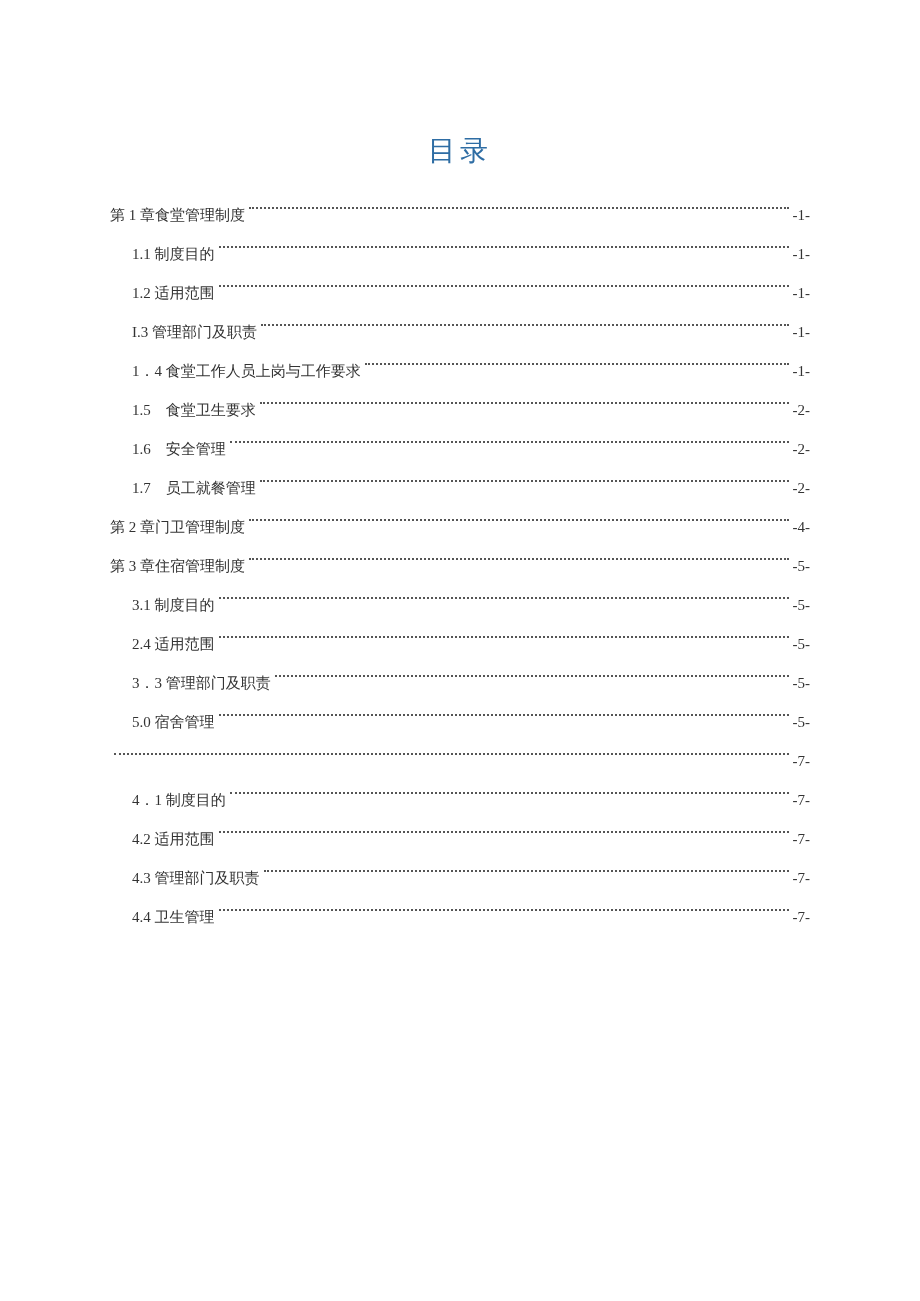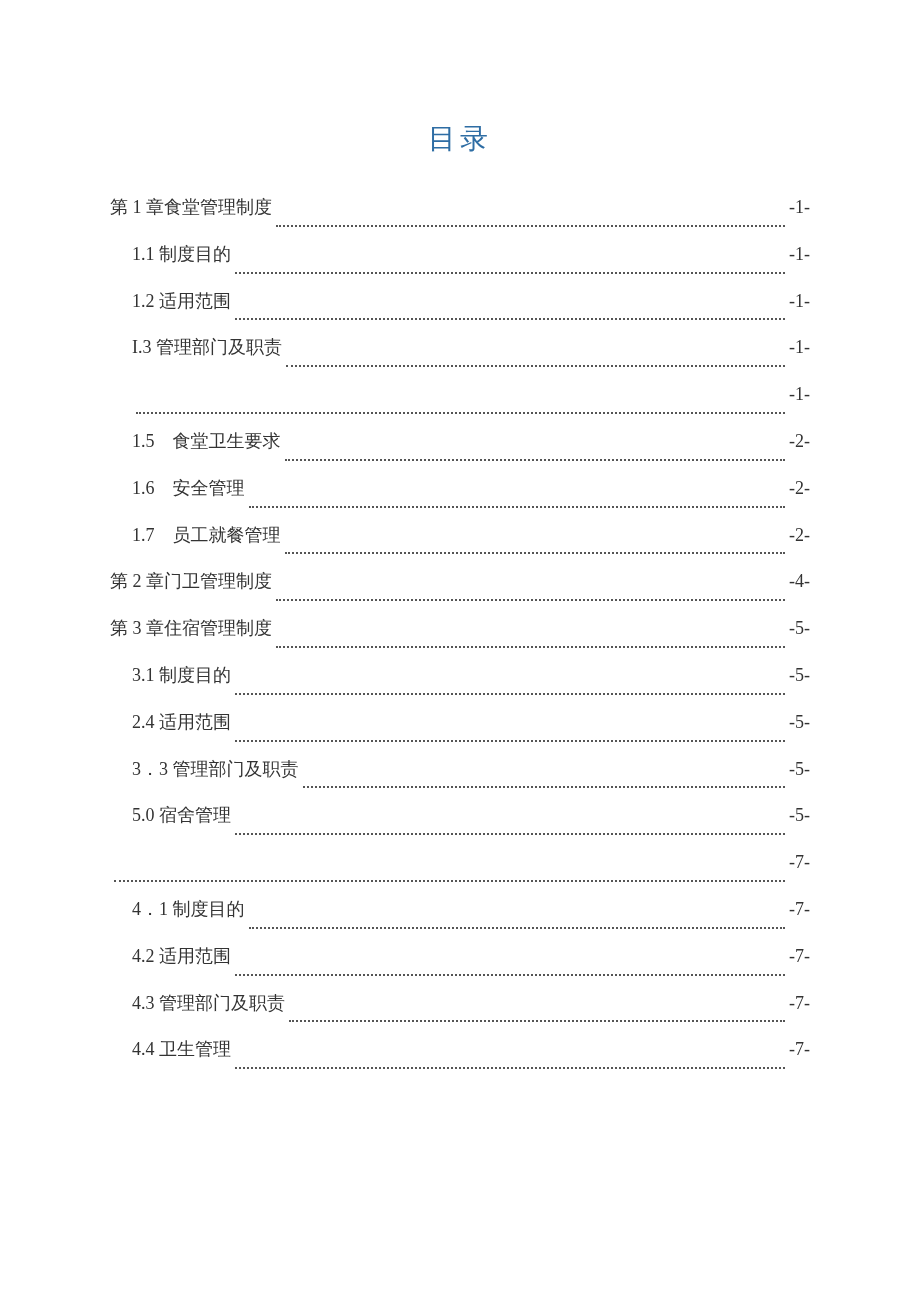--- a/index.html
+++ b/index.html
@@ -13,25 +13,26 @@
   .page {
     padding: 120px 110px 60px 110px;
   }
   .title {
     text-align: center;
     color: #2e6da4;
     font-size: 28px;
     letter-spacing: 4px;
     margin-bottom: 26px;
     font-family: "SimSun", "宋体", serif;
+    margin-top: 12px;
   }
   .toc-row {
     display: flex;
-    align-items: flex-end;
-    font-size: 18px;
+    align-items: flex-start;
+    font-size: 15px;
     color: #333333;
     line-height: 2.6;
     white-space: nowrap;
   }
   .toc-label {
     flex: 0 0 auto;
   }
   .toc-dots {
     flex: 1 1 auto;
     border-bottom: 2px dotted #555555;
@@ -64,20 +65,21 @@
         <span class="toc-label">1.2 适用范围</span>
         <span class="toc-dots"></span>
         <span class="toc-page">-1-</span>
       </div>
       <div class="toc-row indent-1">
         <span class="toc-label">I.3 管理部门及职责</span>
         <span class="toc-dots"></span>
         <span class="toc-page">-1-</span>
       </div>
       <div class="toc-row indent-1">
+        <span class="toc-label">1．4 食堂工作人员上岗与工作要求</span>
         <span class="toc-dots"></span>
         <span class="toc-page">-1-</span>
       </div>
       <div class="toc-row indent-2">
         <span class="toc-label">1.5　食堂卫生要求</span>
         <span class="toc-dots"></span>
         <span class="toc-page">-2-</span>
       </div>
       <div class="toc-row indent-2">
         <span class="toc-label">1.6　安全管理</span>

